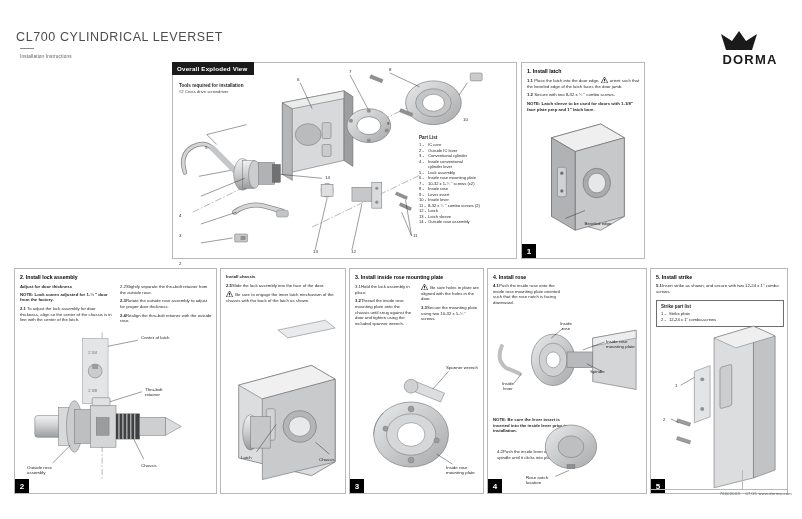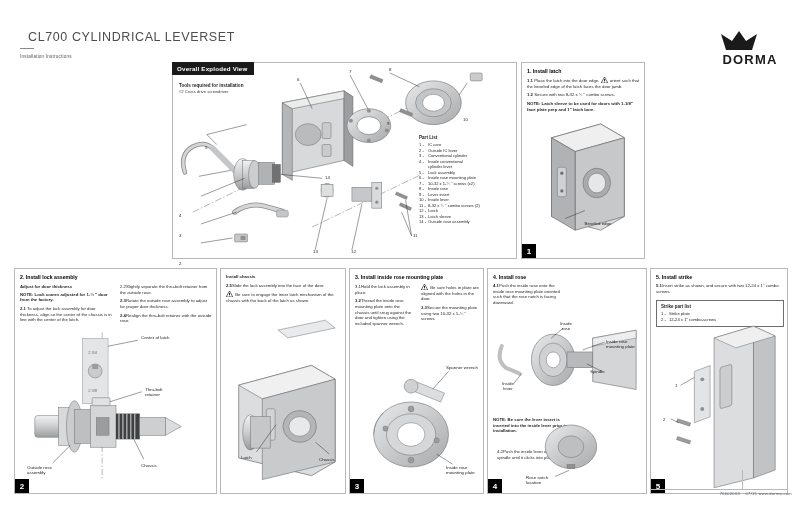--- a/index.html
+++ b/index.html
@@ -9,21 +9,21 @@
     background: #ffffff;
     font-family: "Liberation Sans", sans-serif;
     color: #231f20;
     overflow: hidden;
     position: relative;
   }
   .page { position: relative; width: 802px; height: 519px; }
 
   
   .hdr-title {
-    position: absolute; left: 28px; top: 30px;
+    position: absolute; left: 16px; top: 30px;
     font-size: 12.5px; letter-spacing: .6px; color: #4d4d4d; font-weight: 400;
   }
   .hdr-rule {
     position: absolute; left: 20px; top: 48px; width: 14px; height: 1px;
     background: #8a8a8a;
   }
   .hdr-sub {
     position: absolute; left: 20px; top: 54px;
     font-size: 4.6px; color: #58595b; letter-spacing: .2px;
   }

